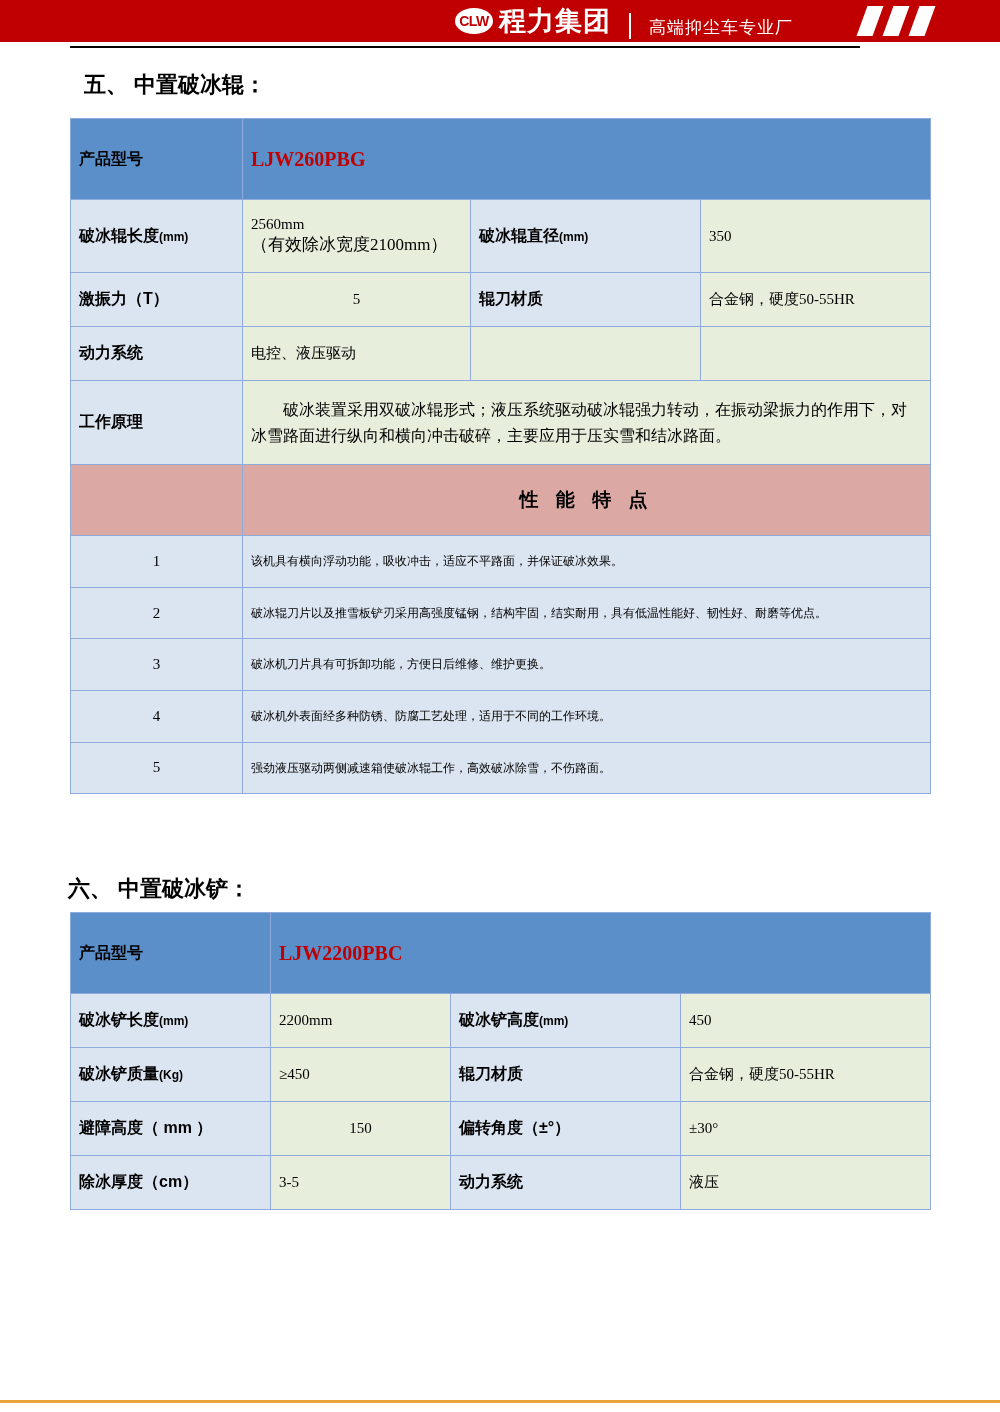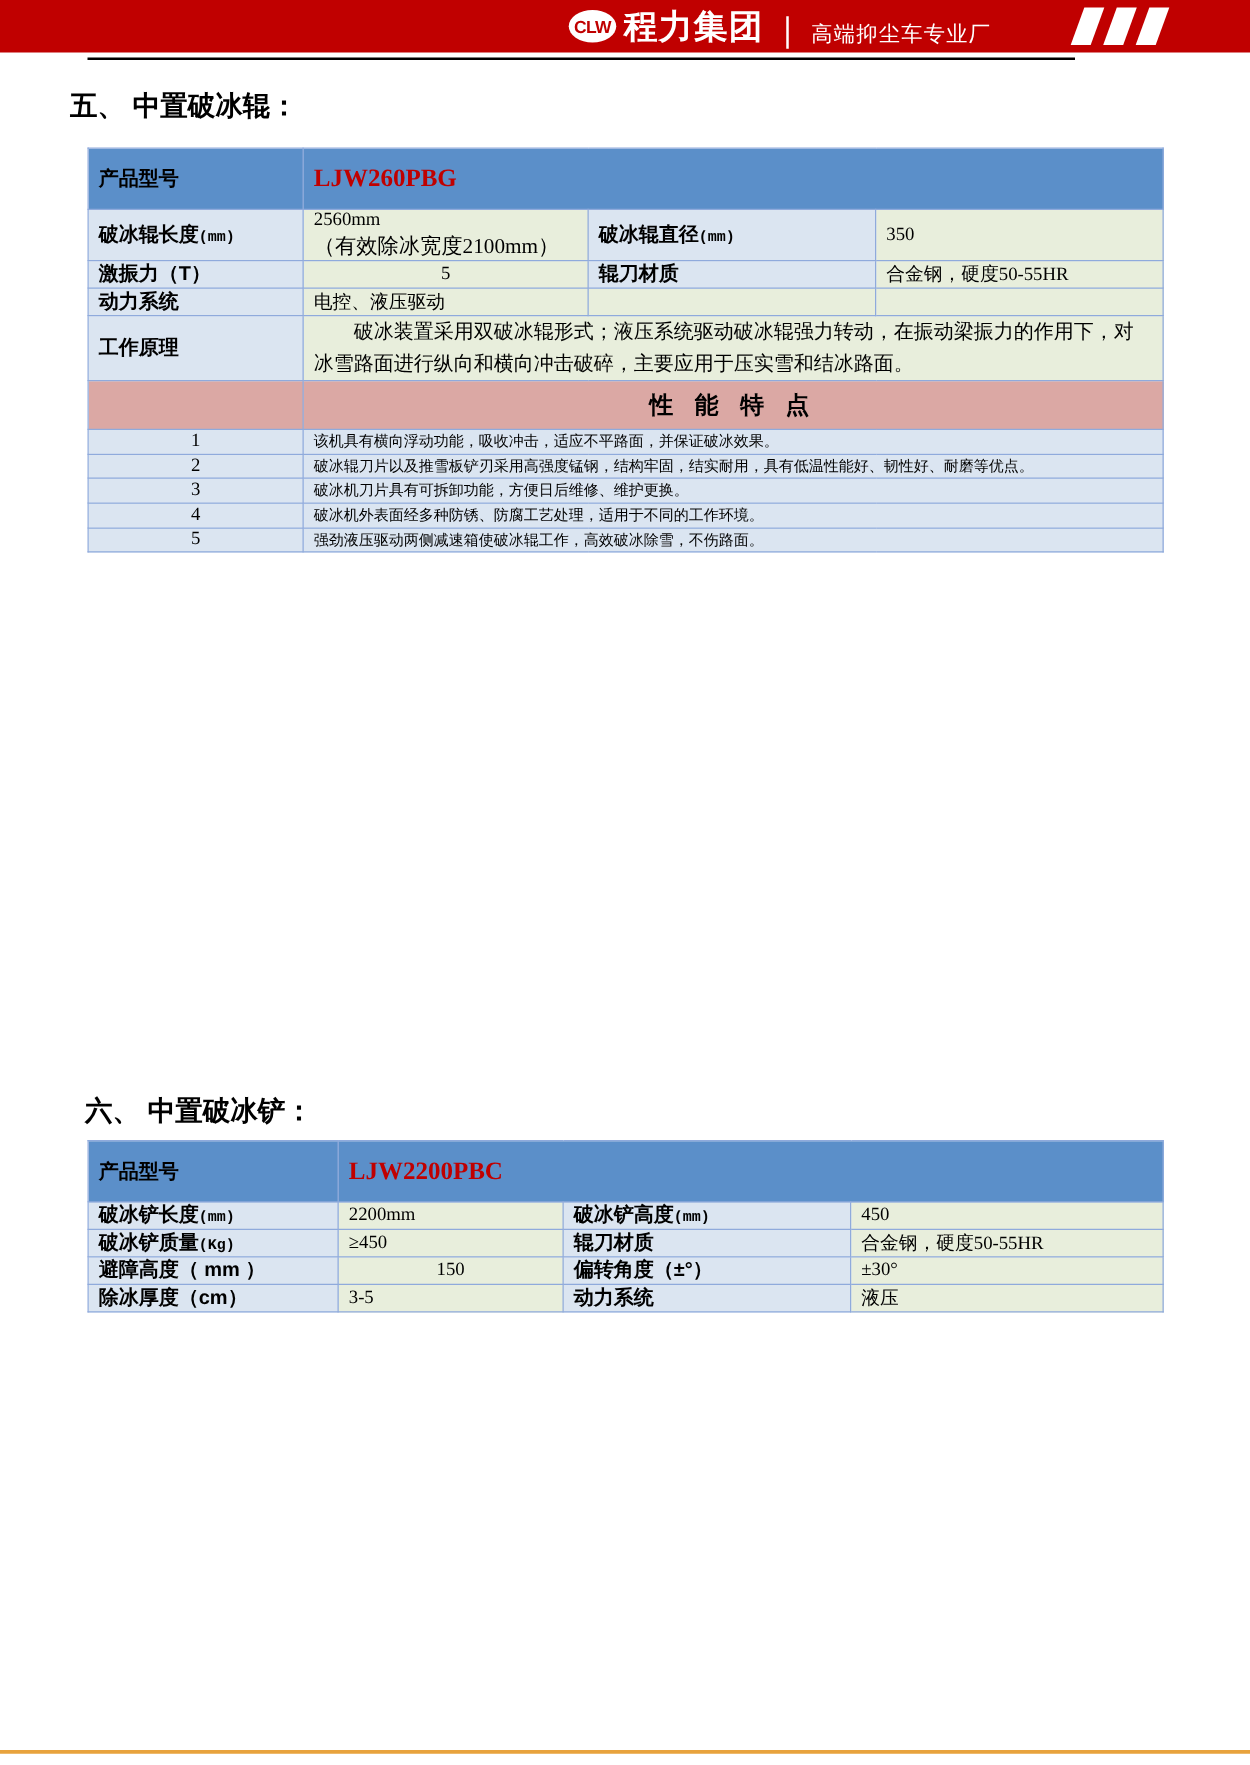--- a/index.html
+++ b/index.html
@@ -94,47 +94,46 @@
 
   
   .section-title {
     font-size: 22px;
     font-weight: bold;
     color: #000000;
     font-family: "Liberation Sans", sans-serif;
     margin: 0;
     padding: 0;
   }
-  #sec1-title { position: absolute; left: 56px; top: 70px; }
+  #sec1-title { position: absolute; left: 84px; top: 70px; }
   #sec2-title { position: absolute; left: 68px; top: 874px; }
 
   
   table.spec {
     position: absolute;
     border-collapse: collapse;
     table-layout: fixed;
     font-size: 15px;
     color: #000000;
   }
   table.spec td {
     border: 1px solid #8faadc;
-    padding: 0 8px;
+    padding: 16px 8px;
     vertical-align: middle;
     background: #e8f0de;
   }
   .lbl {
     background: #dbe5f1 !important;
     font-weight: bold;
     font-size: 16px;
     font-family: "Liberation Sans", sans-serif;
   }
   .lbl .unit {
     font-weight: bold;
     font-size: 12px;
-    font-family: Liberation Mono, monospace;
   }
   .val {
     background: #e8eedc !important;
     font-size: 15px;
   }
   .hdr-row td {
     background: #5b8fc9 !important;
     height: 48px;
   }
   .hdr-label {

